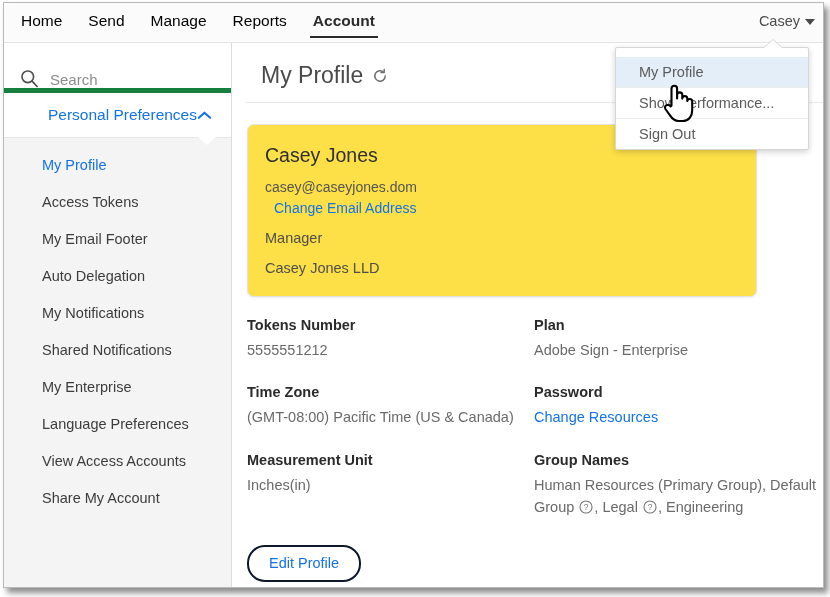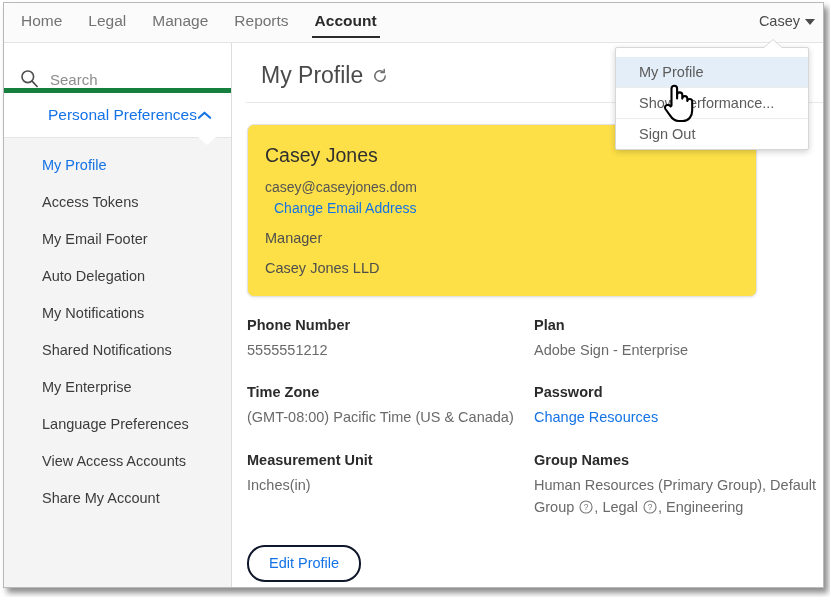--- a/index.html
+++ b/index.html
@@ -33,21 +33,21 @@
     border-bottom: 1px solid #e4e4e4;
   }
   .nav-items {
     position: absolute; left: 4px; top: 0;
     display: flex; align-items: flex-start; height: 40px;
   }
   .nav-item {
     position: relative;
     padding: 9px 13px 0 13px;
     font-size: 15.5px;
-    color: #737373;
+    color: #000000;
     height: 40px;
     cursor: pointer;
     white-space: nowrap;
   }
   .nav-item.active { color: #2b2b2b; font-weight: 700; }
   .nav-item.active::after {
     content: "";
     position: absolute;
     left: 10px; right: 10px; bottom: 5px;
     height: 2px; background: #2b2b2b;
@@ -233,21 +233,21 @@
 </style>
 </head>
 <body>
 
 <div id="app">
   <div class="window">
 
     <div class="topnav">
       <div class="nav-items">
         <div class="nav-item">Home</div>
-        <div class="nav-item">Legal</div>
+        <div class="nav-item">Send</div>
         <div class="nav-item">Manage</div>
         <div class="nav-item">Reports</div>
         <div class="nav-item active">Account</div>
       </div>
       <div class="user-menu-trigger">
         <span>Casey</span>
         <span class="caret-down"></span>
       </div>
     </div>
 
@@ -296,21 +296,21 @@
         <div class="card-name">Casey Jones</div>
         <div class="card-email">casey@caseyjones.dom</div>
         <div class="card-link">Change Email Address</div>
         <div class="card-role">Manager</div>
         <div class="card-org">Casey Jones LLD</div>
       </div>
 
       <div class="fields">
         <div class="fcol">
           <div class="field">
-            <div class="field-label">Phone Number</div>
+            <div class="field-label">Tokens Number</div>
             <div class="field-value">5555551212</div>
           </div>
           <div class="field">
             <div class="field-label">Time Zone</div>
             <div class="field-value">(GMT-08:00) Pacific Time (US &amp; Canada)</div>
           </div>
           <div class="field">
             <div class="field-label">Measurement Unit</div>
             <div class="field-value">Inches(in)</div>
           </div>

